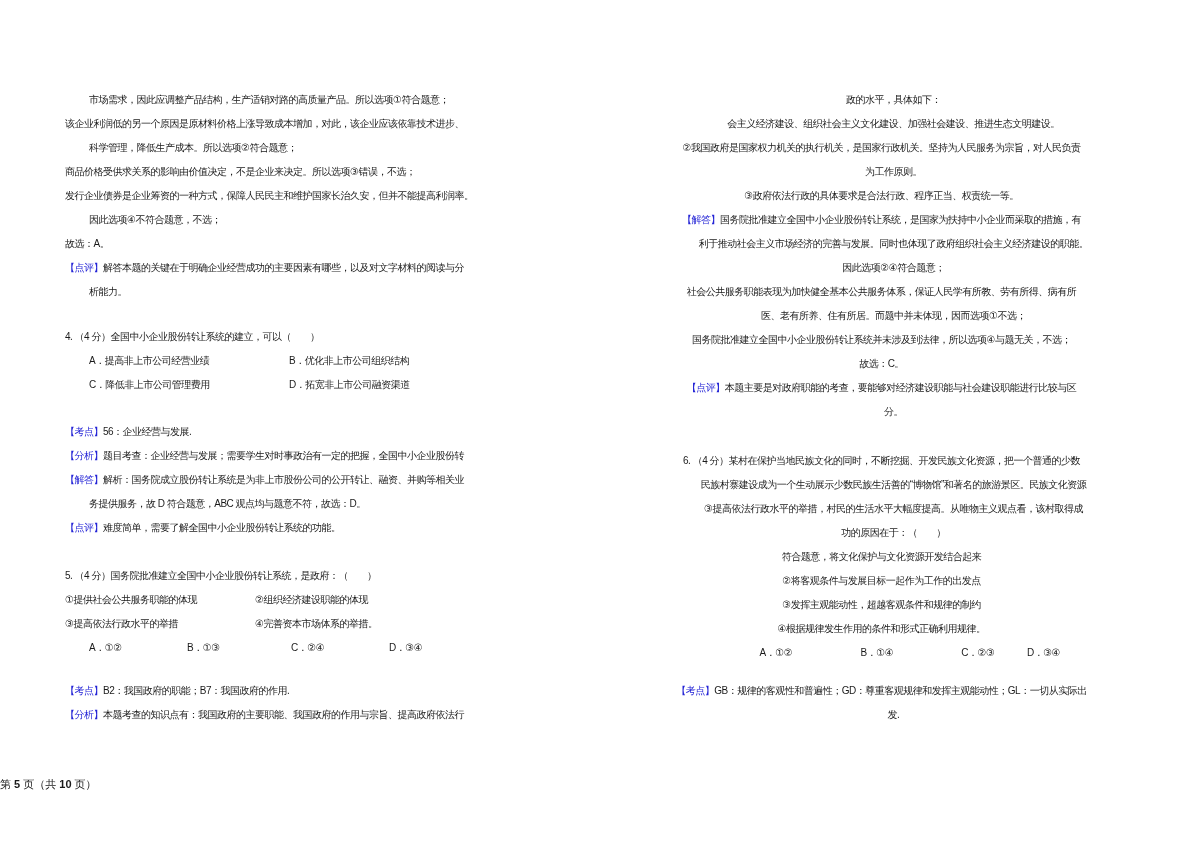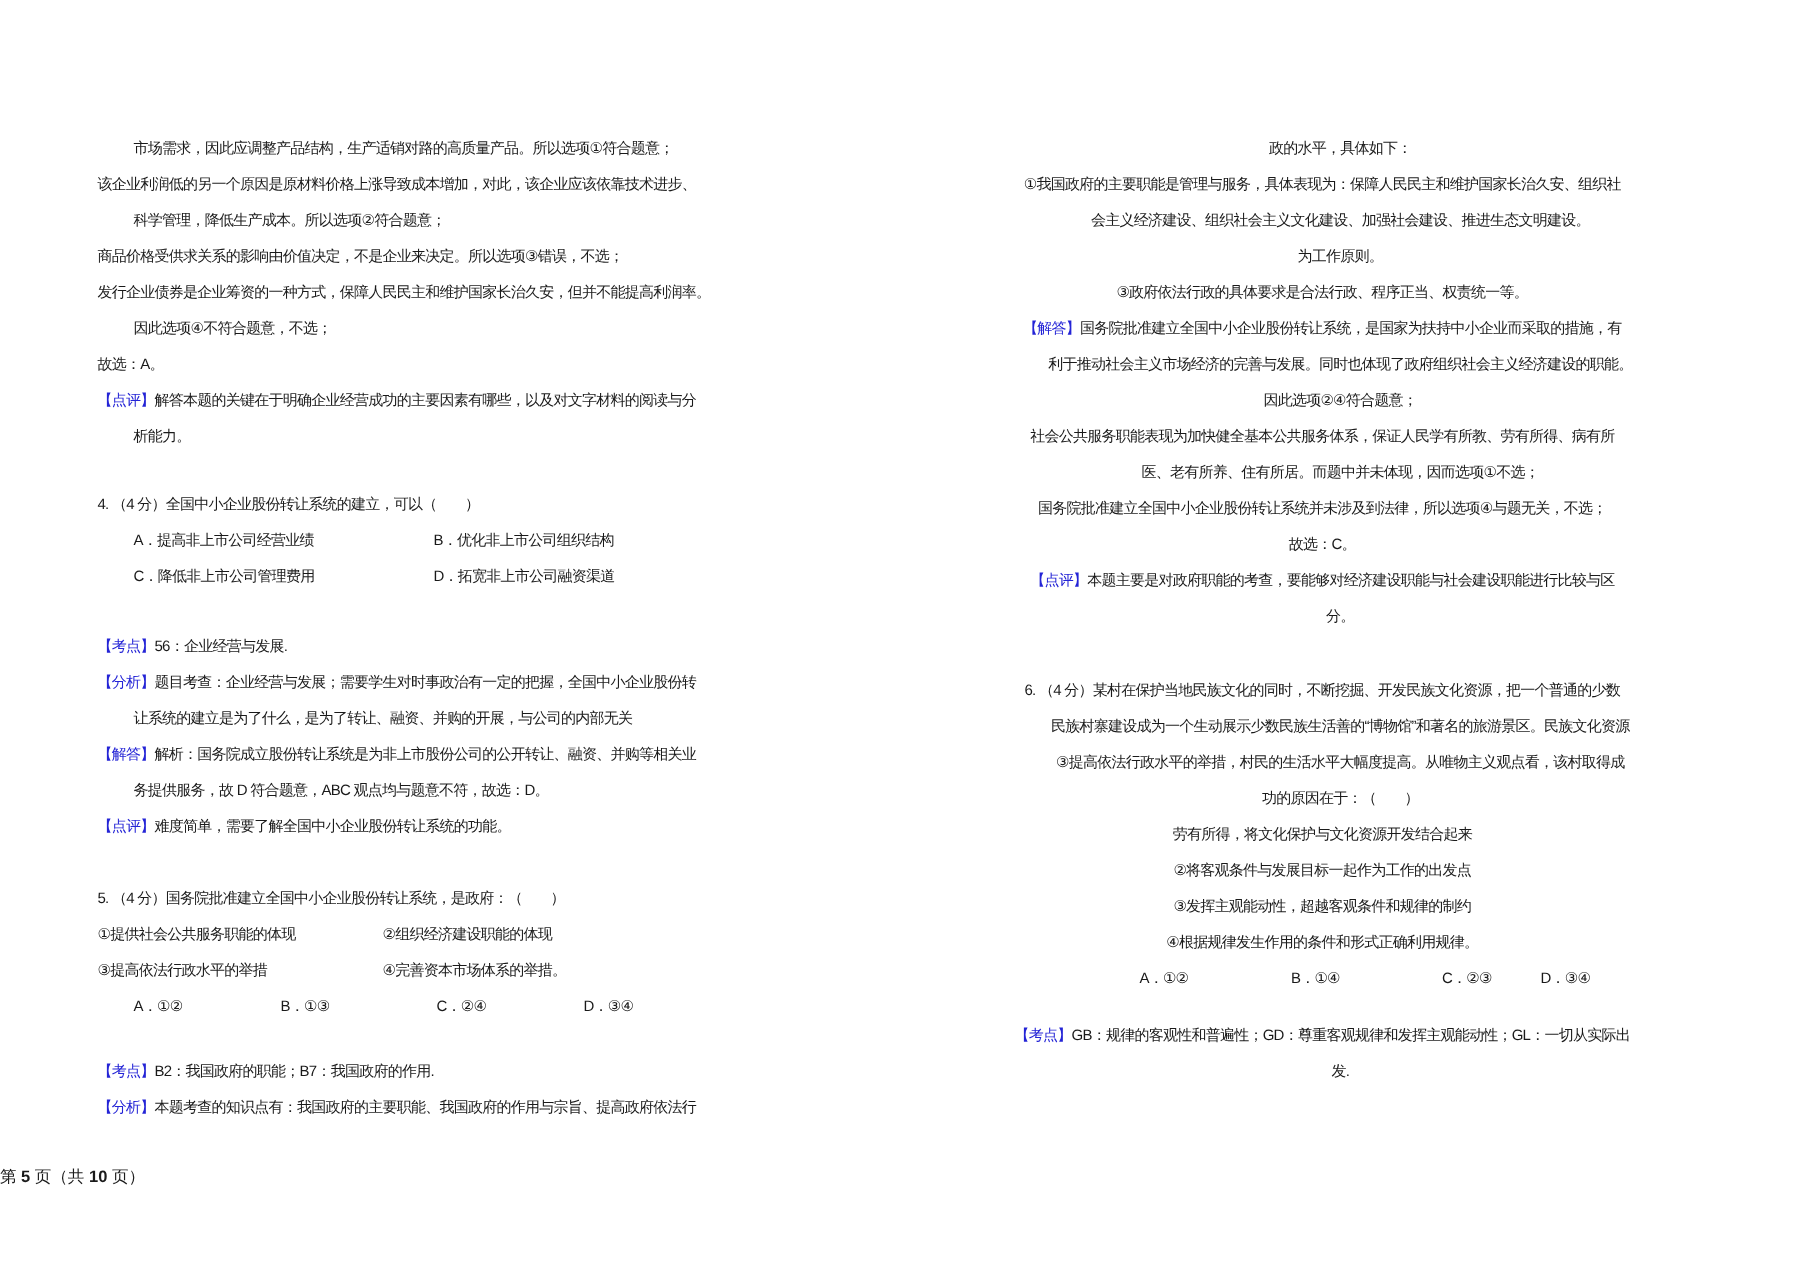--- a/index.html
+++ b/index.html
@@ -51,54 +51,53 @@
       <div class="line"><span>故选：A。</span></div>
       <div class="line"><span class="tag" style="color: rgb(36, 36, 214);">【点评】</span><span>解答本题的关键在于明确企业经营成功的主要因素有哪些，以及对文字材料的阅读与分</span></div>
       <div class="line indent"><span>析能力。</span></div>
       <div class="gap" style="height: 21px;"></div>
       <div class="line"><span>4. （4 分）全国中小企业股份转让系统的建立，可以（　　）</span></div>
       <div class="line indent"><span class="cell" style="width: 200px;">A．提高非上市公司经营业绩</span><span class="cell">B．优化非上市公司组织结构</span></div>
       <div class="line indent"><span class="cell" style="width: 200px;">C．降低非上市公司管理费用</span><span class="cell">D．拓宽非上市公司融资渠道</span></div>
       <div class="gap" style="height: 23px;"></div>
       <div class="line"><span class="tag" style="color: rgb(36, 36, 214);">【考点】</span><span>56：企业经营与发展.</span></div>
       <div class="line"><span class="tag" style="color: rgb(36, 36, 214);">【分析】</span><span>题目考查：企业经营与发展；需要学生对时事政治有一定的把握，全国中小企业股份转</span></div>
-      <div class="line indent"><span>让系统的建立是为了什么，是为了转让、融资、并购的开展，与公司的内部无关</span></div>
       <div class="line"><span class="tag" style="color: rgb(36, 36, 214);">【解答】</span><span>解析：国务院成立股份转让系统是为非上市股份公司的公开转让、融资、并购等相关业</span></div>
       <div class="line indent"><span>务提供服务，故 D 符合题意，ABC 观点均与题意不符，故选：D。</span></div>
       <div class="line"><span class="tag" style="color: rgb(36, 36, 214);">【点评】</span><span>难度简单，需要了解全国中小企业股份转让系统的功能。</span></div>
       <div class="gap" style="height: 24px;"></div>
       <div class="line"><span>5. （4 分）国务院批准建立全国中小企业股份转让系统，是政府：（　　）</span></div>
       <div class="line"><span class="cell" style="width: 190px;">①提供社会公共服务职能的体现</span><span class="cell">②组织经济建设职能的体现</span></div>
       <div class="line"><span class="cell" style="width: 190px;">③提高依法行政水平的举措</span><span class="cell">④完善资本市场体系的举措。</span></div>
       <div class="line indent"><span class="cell" style="width: 98px;">A．①②</span><span class="cell" style="width: 104px;">B．①③</span><span class="cell" style="width: 98px;">C．②④</span><span class="cell">D．③④</span></div>
       <div class="gap" style="height: 19px;"></div>
       <div class="line"><span class="tag" style="color: rgb(36, 36, 214);">【考点】</span><span>B2：我国政府的职能；B7：我国政府的作用.</span></div>
       <div class="line"><span class="tag" style="color: rgb(36, 36, 214);">【分析】</span><span>本题考查的知识点有：我国政府的主要职能、我国政府的作用与宗旨、提高政府依法行</span></div>
     </div>
   <div class="col col-right" id="col-right">
       <div class="line indent"><span>政的水平，具体如下：</span></div>
-      <div class="line"><span>①我国政府的主要职能是管理与服务，具体表现为：保障人民民主和维护国家长治久安、组织社</span></div>
       <div class="line indent"><span>会主义经济建设、组织社会主义文化建设、加强社会建设、推进生态文明建设。</span></div>
+      <div class="line"><span>②我国政府是国家权力机关的执行机关，是国家行政机关。坚持为人民服务为宗旨，对人民负责</span></div>
       <div class="line indent"><span>为工作原则。</span></div>
       <div class="line"><span>③政府依法行政的具体要求是合法行政、程序正当、权责统一等。</span></div>
       <div class="line"><span class="tag" style="color: rgb(36, 36, 214);">【解答】</span><span>国务院批准建立全国中小企业股份转让系统，是国家为扶持中小企业而采取的措施，有</span></div>
       <div class="line indent"><span>利于推动社会主义市场经济的完善与发展。同时也体现了政府组织社会主义经济建设的职能。</span></div>
       <div class="line indent"><span>因此选项②④符合题意；</span></div>
       <div class="line"><span>社会公共服务职能表现为加快健全基本公共服务体系，保证人民学有所教、劳有所得、病有所</span></div>
       <div class="line indent"><span>医、老有所养、住有所居。而题中并未体现，因而选项①不选；</span></div>
       <div class="line"><span>国务院批准建立全国中小企业股份转让系统并未涉及到法律，所以选项④与题无关，不选；</span></div>
       <div class="line"><span>故选：C。</span></div>
       <div class="line"><span class="tag" style="color: rgb(36, 36, 214);">【点评】</span><span>本题主要是对政府职能的考查，要能够对经济建设职能与社会建设职能进行比较与区</span></div>
       <div class="line indent"><span>分。</span></div>
       <div class="gap" style="height: 25px;"></div>
       <div class="line"><span>6. （4 分）某村在保护当地民族文化的同时，不断挖掘、开发民族文化资源，把一个普通的少数</span></div>
       <div class="line indent"><span>民族村寨建设成为一个生动展示少数民族生活善的“博物馆”和著名的旅游景区。民族文化资源</span></div>
       <div class="line indent"><span>③提高依法行政水平的举措，村民的生活水平大幅度提高。从唯物主义观点看，该村取得成</span></div>
       <div class="line indent"><span>功的原因在于：（　　）</span></div>
-      <div class="line"><span>劳有所得，将文化保护与文化资源开发结合起来</span></div>
+      <div class="line"><span>符合题意，将文化保护与文化资源开发结合起来</span></div>
       <div class="line"><span>②将客观条件与发展目标一起作为工作的出发点</span></div>
       <div class="line"><span>③发挥主观能动性，超越客观条件和规律的制约</span></div>
       <div class="line"><span>④根据规律发生作用的条件和形式正确利用规律。</span></div>
       <div class="line indent"><span class="cell" style="width: 98px;">A．①②</span><span class="cell" style="width: 104px;">B．①④</span><span class="cell" style="width: 98px;">C．②③</span><span class="cell">D．③④</span></div>
       <div class="gap" style="height: 14px;"></div>
       <div class="line"><span class="tag" style="color: rgb(36, 36, 214);">【考点】</span><span>GB：规律的客观性和普遍性；GD：尊重客观规律和发挥主观能动性；GL：一切从实际出</span></div>
       <div class="line indent"><span>发.</span></div>
     </div>
   <div class="footer"><span>第 </span><span class="num">5</span><span> 页（共 </span><span class="num">10</span><span> 页）</span></div>
 </div>

